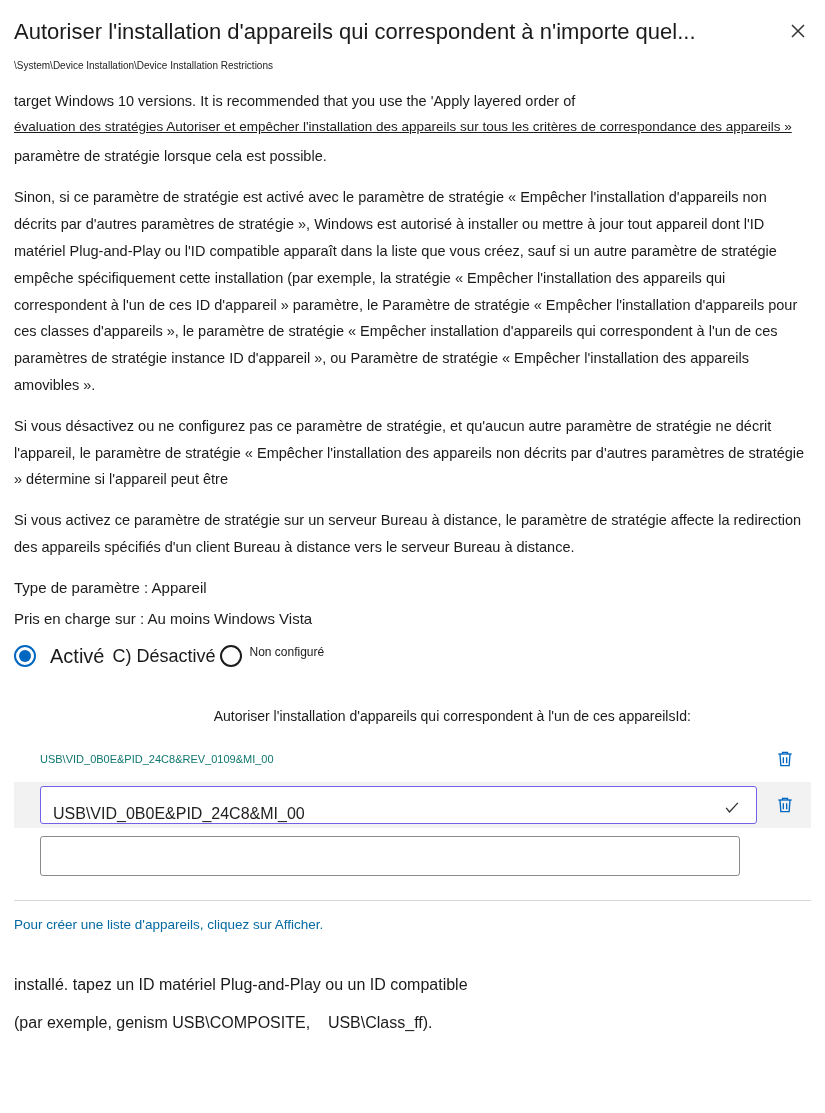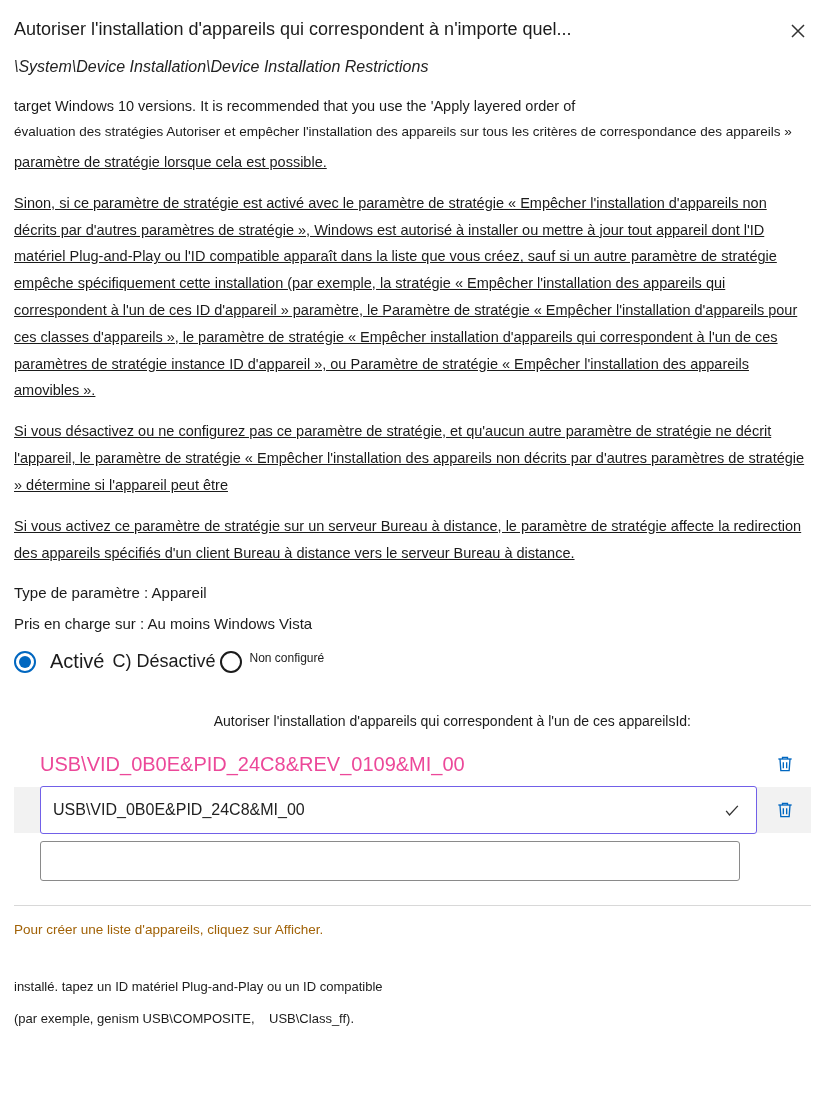--- a/index.html
+++ b/index.html
@@ -14,50 +14,49 @@
   .page {
     padding: 18px 14px 20px 14px;
   }
   .title-row {
     display: flex;
     align-items: flex-start;
     justify-content: space-between;
     gap: 8px;
   }
   .title {
-    font-size: 18px;
+    font-size: 22px;
     font-weight: 400;
     line-height: 1.25;
     color: #1b1b1b;
     white-space: nowrap;
     overflow: hidden;
     text-overflow: ellipsis;
     max-width: 760px;
   }
   .close-btn {
     width: 26px; height: 26px;
     display: flex; align-items: center; justify-content: center;
     font-size: 20px; color: #444;
     cursor: pointer; user-select: none;
     flex-shrink: 0;
   }
   .breadcrumb {
     margin-top: 14px;
-    font-size: 16px;
+    font-size: 10px;
     color: #222;
-    font-style: italic;
   }
 
   .body-text {
     margin-top: 10px;
     font-size: 14.5px;
     line-height: 1.85;
     color: #1b1b1b;
   }
-  .body-text p { margin-bottom: 14px; text-decoration: underline; }
+  .body-text p { margin-bottom: 14px; }
   .cut { overflow: hidden; height: 34px; position: relative; }
   .cut-inner { position: absolute; bottom: 0; left: 0; right: 0; margin-top: 24px; }
 
   .row-meta {
     margin-top: 18px;
     font-size: 15px;
   }
   .row-meta + .row-meta { margin-top: 14px; }
 
   .radio-row {
@@ -91,46 +90,46 @@
   .list-area { margin-top: 12px; }
   .list-row {
     display: flex;
     align-items: center;
     gap: 12px;
     height: 46px;
     padding: 0 10px 0 26px;
   }
   .row-text {
     flex: 1;
-    font-size: 20px;
-    color: #ec4899;
+    font-size: 11px;
+    color: #0f766e;
     white-space: nowrap;
     overflow: hidden;
     text-overflow: ellipsis;
   }
   .icon-btn {
     width: 32px; height: 32px;
     display: flex; align-items: center; justify-content: center;
     cursor: pointer;
   }
   .trash svg { width: 20px; height: 20px; }
   .check svg { width: 20px; height: 20px; }
 
   .list-row.editing {
     background: #f2f2f2;
     padding: 4px 10px 4px 26px;
   }
   .edit-wrap {
     flex: 1;
     display: flex;
-    align-items: center;
+    align-items: flex-end;
     background: #fff;
     border: 1px solid #7160e8;
     border-radius: 3px;
-    height: 48px;
+    height: 38px;
     padding: 0 12px;
   }
   .edit-input {
     flex: 1;
     border: none;
     outline: none;
     font-size: 16px;
     color: #222;
     background: transparent;
   }
@@ -152,28 +151,28 @@
 
   .divider {
     margin: 24px 0 0 0;
     border: none;
     border-top: 1px solid #d8d8d8;
   }
 
   .footnote {
     margin-top: 16px;
     font-size: 13.5px;
-    color: #a16207;
+    color: #0369a1;
     display: flex;
     gap: 26px;
   }
 
   .tail {
     margin-top: 34px;
-    font-size: 13px;
+    font-size: 16px;
     line-height: 2.4;
   }
 </style>
 </head>
 <body>
 
 <div class="page">
 
   <div class="title-row">
     <div class="title">Autoriser l'installation d'appareils qui correspondent à n'importe quel...</div>
@@ -183,21 +182,21 @@
       </svg>
     </div>
   </div>
 
   <div class="breadcrumb">\System\Device Installation\Device Installation Restrictions</div>
 
   <div class="body-text">
     <div class="cut">
         <div class="cut-inner">target Windows 10 versions. It is recommended that you use the 'Apply layered order of</div>
       </div>
-    <div style="font-size:13.5px;">évaluation des stratégies Autoriser et empêcher l'installation des appareils sur tous les critères de correspondance des appareils »</div>
+    <div style="font-size:13.5px;text-decoration:underline;">évaluation des stratégies Autoriser et empêcher l'installation des appareils sur tous les critères de correspondance des appareils »</div>
     <p style="margin-top:4px;"><span>paramètre de stratégie lorsque cela est possible.</span></p>
     <p>Sinon, si ce paramètre de stratégie est activé avec le paramètre de stratégie « Empêcher l'installation d'appareils non décrits par d'autres paramètres de stratégie », Windows est autorisé à installer ou mettre à jour tout appareil dont l'ID matériel Plug-and-Play ou l'ID compatible apparaît dans la liste que vous créez, sauf si un autre paramètre de stratégie empêche spécifiquement cette installation (par exemple, la stratégie « Empêcher l'installation des appareils qui correspondent à l'un de ces ID d'appareil » paramètre, le Paramètre de stratégie « Empêcher l'installation d'appareils pour ces classes d'appareils », le paramètre de stratégie « Empêcher installation d'appareils qui correspondent à l'un de ces paramètres de stratégie instance ID d'appareil », ou Paramètre de stratégie « Empêcher l'installation des appareils amovibles ».</p>
     <p>Si vous désactivez ou ne configurez pas ce paramètre de stratégie, et qu'aucun autre paramètre de stratégie ne décrit l'appareil, le paramètre de stratégie « Empêcher l'installation des appareils non décrits par d'autres paramètres de stratégie » détermine si l'appareil peut être</p>
     <p>Si vous activez ce paramètre de stratégie sur un serveur Bureau à distance, le paramètre de stratégie affecte la redirection des appareils spécifiés d'un client Bureau à distance vers le serveur Bureau à distance.</p>
   </div>
 
   <div class="row-meta">Type de paramètre : Appareil</div>
   <div class="row-meta">Pris en charge sur : Au moins Windows Vista</div>
 
   <div class="radio-row">

